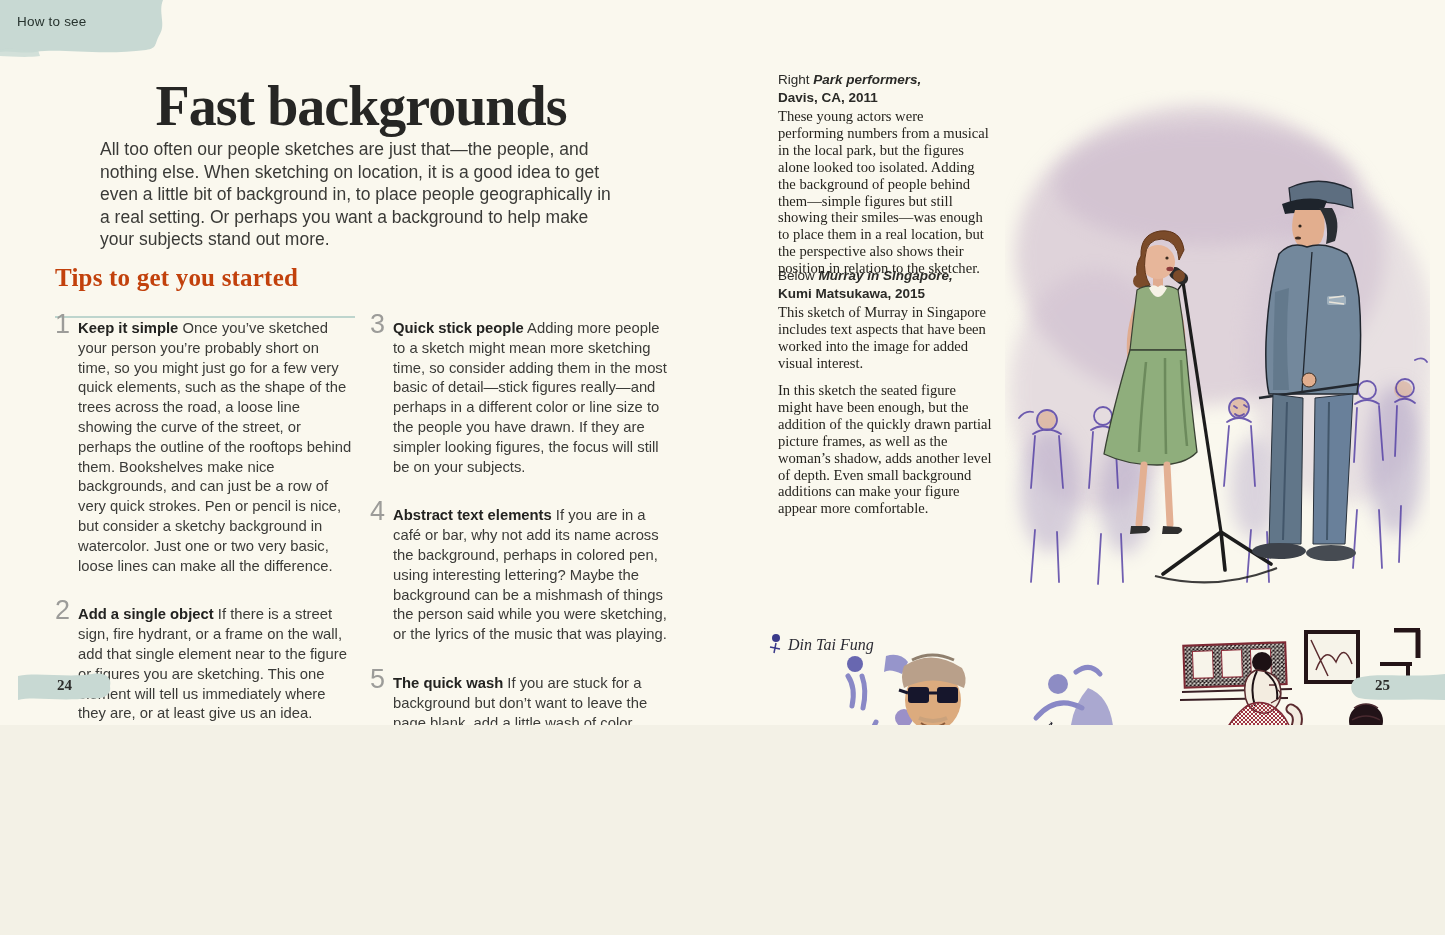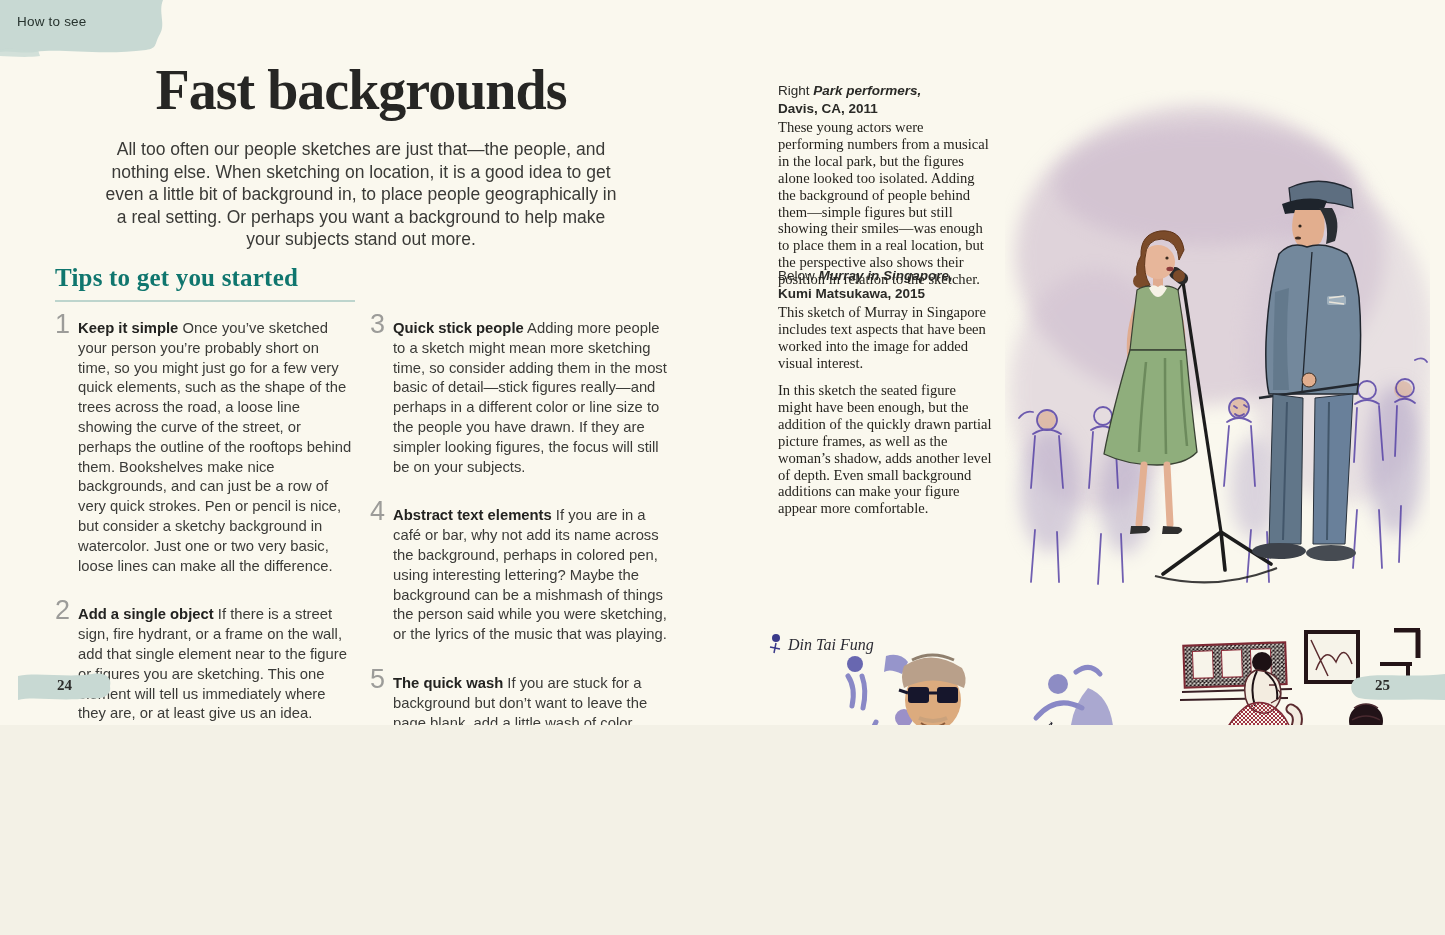--- a/index.html
+++ b/index.html
@@ -5,37 +5,37 @@
   * { margin:0; padding:0; box-sizing:border-box; }
   html,body { width:1445px; height:935px; }
   body { font-family:"Liberation Sans", sans-serif; background:#f3f1e6; }
   .spread { position:relative; width:1445px; height:725px; background:#faf8ee; overflow:hidden; }
 
   
   .tab { position:absolute; left:0; top:0; width:175px; height:58px; }
   .tab-label { position:absolute; left:17px; top:14px; font-size:13.5px; color:#27332e; letter-spacing:.2px; }
 
   
-  .page-title { position:absolute; left:0; top:58px; width:722px; text-align:center;
+  .page-title { position:absolute; left:0; top:74px; width:722px; text-align:center;
     font-family:"Liberation Serif", serif; font-weight:700; font-size:56px; color:#262624; letter-spacing:-1px; }
-  .intro { position:absolute; left:100px; top:138px; width:522px; text-align:center;
+  .intro { position:absolute; left:100px; top:138px; width:522px; 
     font-size:17.5px; line-height:22.5px; color:#38383500; color:#3a3a37; }
   .tips-heading { position:absolute; left:55px; top:264px; width:300px;
-    font-family:"Liberation Serif", serif; font-weight:600; font-size:25px; color:#0f766e; letter-spacing:.2px;
-    padding-bottom:8px; border-bottom:2px solid #bdd5cd; }
+    font-family:"Liberation Serif", serif; font-weight:600; font-size:25px; color:#c2410c; letter-spacing:.2px;
+    padding-bottom:24px; border-bottom:2px solid #bdd5cd; }
   .tips-col { position:absolute; top:311px; width:300px; }
   .col1 { left:55px; } .col2 { left:370px; }
   .tip { display:flex; margin-bottom:21px; }
   .tip-num { flex:0 0 23px; font-size:27px; line-height:27px; color:#9c9c99; font-weight:400; }
   .tip-text { font-size:14.8px; line-height:19.8px; color:#3b3b38;margin-top:8px; }
   .tip-text b { color:#232321; }
 
   
   .caption { position:absolute; left:778px; width:214px; }
-  .cap1 { top:71px;margin-top:11px; } .cap2 { top:267px; } .cap3 { top:380px; }
+  .cap1 { top:71px; } .cap2 { top:267px; } .cap3 { top:380px; }
   .cap-head { font-size:13.5px; line-height:17.5px; color:#2a2a27; }
   .cap-pos { font-weight:400; }
   .cap-title { font-weight:700; font-style:italic; }
   .cap-credit { font-weight:700; }
   .cap-body { margin-top:2px; font-family:"Liberation Serif", serif; font-size:14.6px; line-height:16.9px; color:#26241f; }
 
   
   .illo { position:absolute; }
   .illo-performers { left:1005px; top:90px; width:425px; height:515px; }
   .illo-murray { left:736px; top:626px; width:392px; height:252px; }

